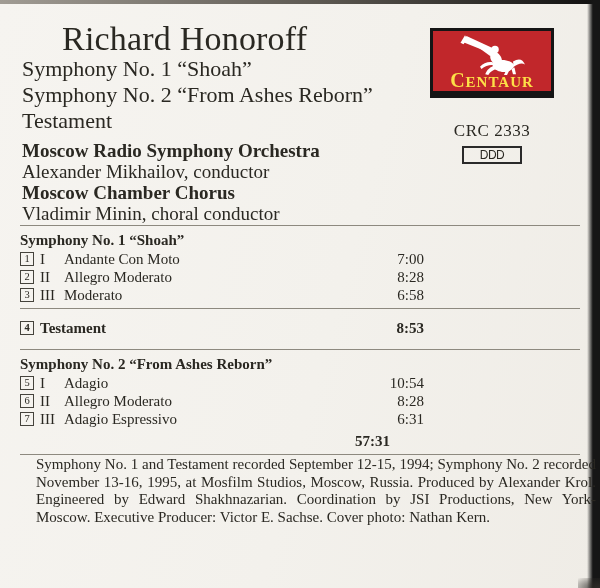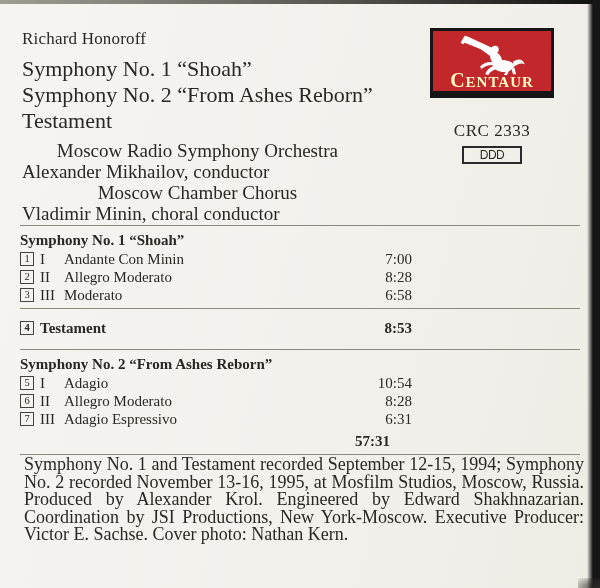--- a/index.html
+++ b/index.html
@@ -14,59 +14,59 @@
   
   .edge-top{position:absolute;left:0;top:0;width:100%;height:4px;
     background:linear-gradient(to right,#a19c94,#5a564f 55%,#0f0f0f);}
   .edge-right{position:absolute;right:0;top:0;width:13px;height:100%;
     background:linear-gradient(to left,#161616 55%,rgba(22,22,22,0));}
   .edge-corner{position:absolute;right:0;bottom:0;width:22px;height:10px;
     background:radial-gradient(ellipse at bottom right,#2e2b27,rgba(46,43,39,0));}
 
   
   .header{position:absolute;left:22px;top:22px;}
-  .composer{font-size:17px;line-height:34px;letter-spacing:.2px;}
+  .composer{font-size:34px;line-height:34px;letter-spacing:.2px;margin-left:40px;}
   .work-line{font-size:22px;line-height:26px;}
   .performers{margin-top:6px;}
   .performer{font-size:19px;line-height:21px;}
-  .bold{font-weight:normal;text-align:center;}
+  .bold{font-weight:bold;}
 
   
   .label-col{position:absolute;left:430px;top:28px;width:124px;text-align:center;}
   .logo-box{box-sizing:border-box;width:124px;height:70px;
     border:3px solid #151515;border-bottom-width:7px;
     background:#c1272b;position:relative;}
   .logo-box svg{display:block;margin:2px auto 0;}
-  .logo-name{display:block;color:#fef9c3;font-size:15px;font-weight:bold;
+  .logo-name{display:block;color:#fde047;font-size:15px;font-weight:bold;
     letter-spacing:1px;line-height:15px;margin-top:-2px;}
   .logo-name::first-letter{font-size:20px;}
   .catalog{font-size:17px;margin-top:23px;letter-spacing:.5px;}
   .spars{display:inline-block;margin-top:5px;border:2px solid #2a2a2a;
     font-family:"Liberation Sans","DejaVu Sans",sans-serif;
     font-size:12px;line-height:14px;padding:0 16px;letter-spacing:-0.5px;}
 
   
   .tracklist{position:absolute;left:20px;top:225px;width:560px;}
   .rule{border:0;border-top:1.2px solid #8d897f;margin:0;}
   .sec-head{font-size:15px;font-weight:bold;line-height:19px;margin-top:5px;}
   .row{position:relative;display:flex;align-items:center;height:18px;font-size:15px;}
   .tnum{box-sizing:border-box;width:14px;height:14px;border:1px solid #45433c;
     font-size:10.5px;line-height:12px;text-align:center;margin-right:6px;flex:none;}
   .mvt{width:24px;flex:none;}
-  .time{position:absolute;left:312px;width:80px;text-align:right;}
+  .time{position:absolute;left:324px;width:80px;text-align:right;}
   .r2{margin-top:4px;}
   .testament-row{margin-top:10px;font-weight:bold;}
   .r3{margin-top:12px;}
   .total-row{padding-left:22px;font-weight:bold;}
   .total-row .time{left:290px;margin-top:8px;}
   .r4{margin-top:8px;}
 
   
-  .credits{position:absolute;left:24px;top:456px;width:560px;
-    font-size:18px;line-height:17.6px;text-align:justify;}
+  .credits{position:absolute;left:36px;top:456px;width:560px;
+    font-size:15px;line-height:17.6px;text-align:justify;}
   .footer{position:absolute;left:38px;top:549px;font-size:14.6px;}
   .psym{margin-right:11px;}
 </style>
 </head>
 <body>
 
 <div class="scan">
   <div class="edge-top"></div>
   <div class="edge-right"></div>
   <div class="edge-corner"></div>
@@ -107,21 +107,21 @@
     <div class="spars">DDD</div>
   </div>
 
   <div class="tracklist">
     <hr class="rule">
     <div class="sec-head">Symphony No. 1 “Shoah”</div>
 
     <div class="row">
       <span class="tnum">1</span>
       <span class="mvt">I</span>
-      <span class="ttl">Andante Con Minin</span>
+      <span class="ttl">Andante Con Moto</span>
       <span class="time">7:00</span>
     </div>
     <div class="row">
       <span class="tnum">2</span>
       <span class="mvt">II</span>
       <span class="ttl">Allegro Moderato</span>
       <span class="time">8:28</span>
     </div>
     <div class="row">
       <span class="tnum">3</span>

